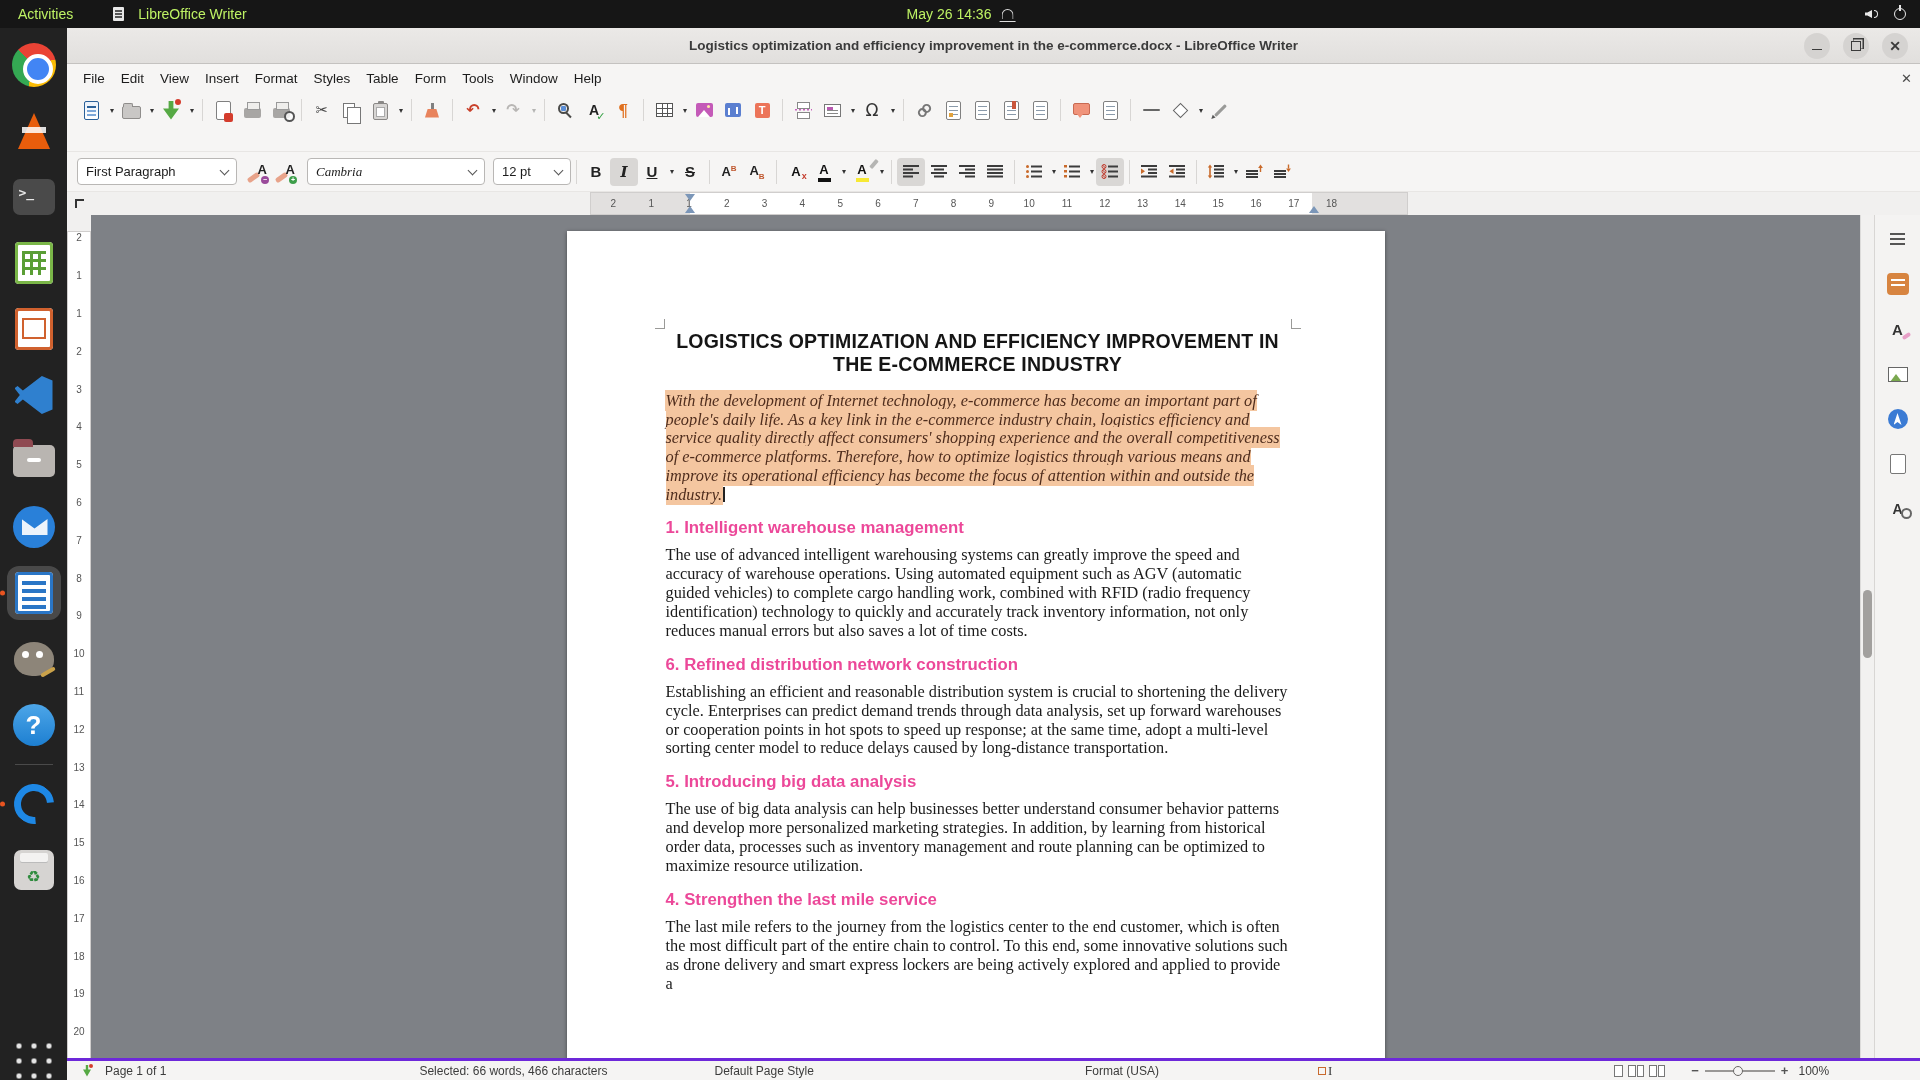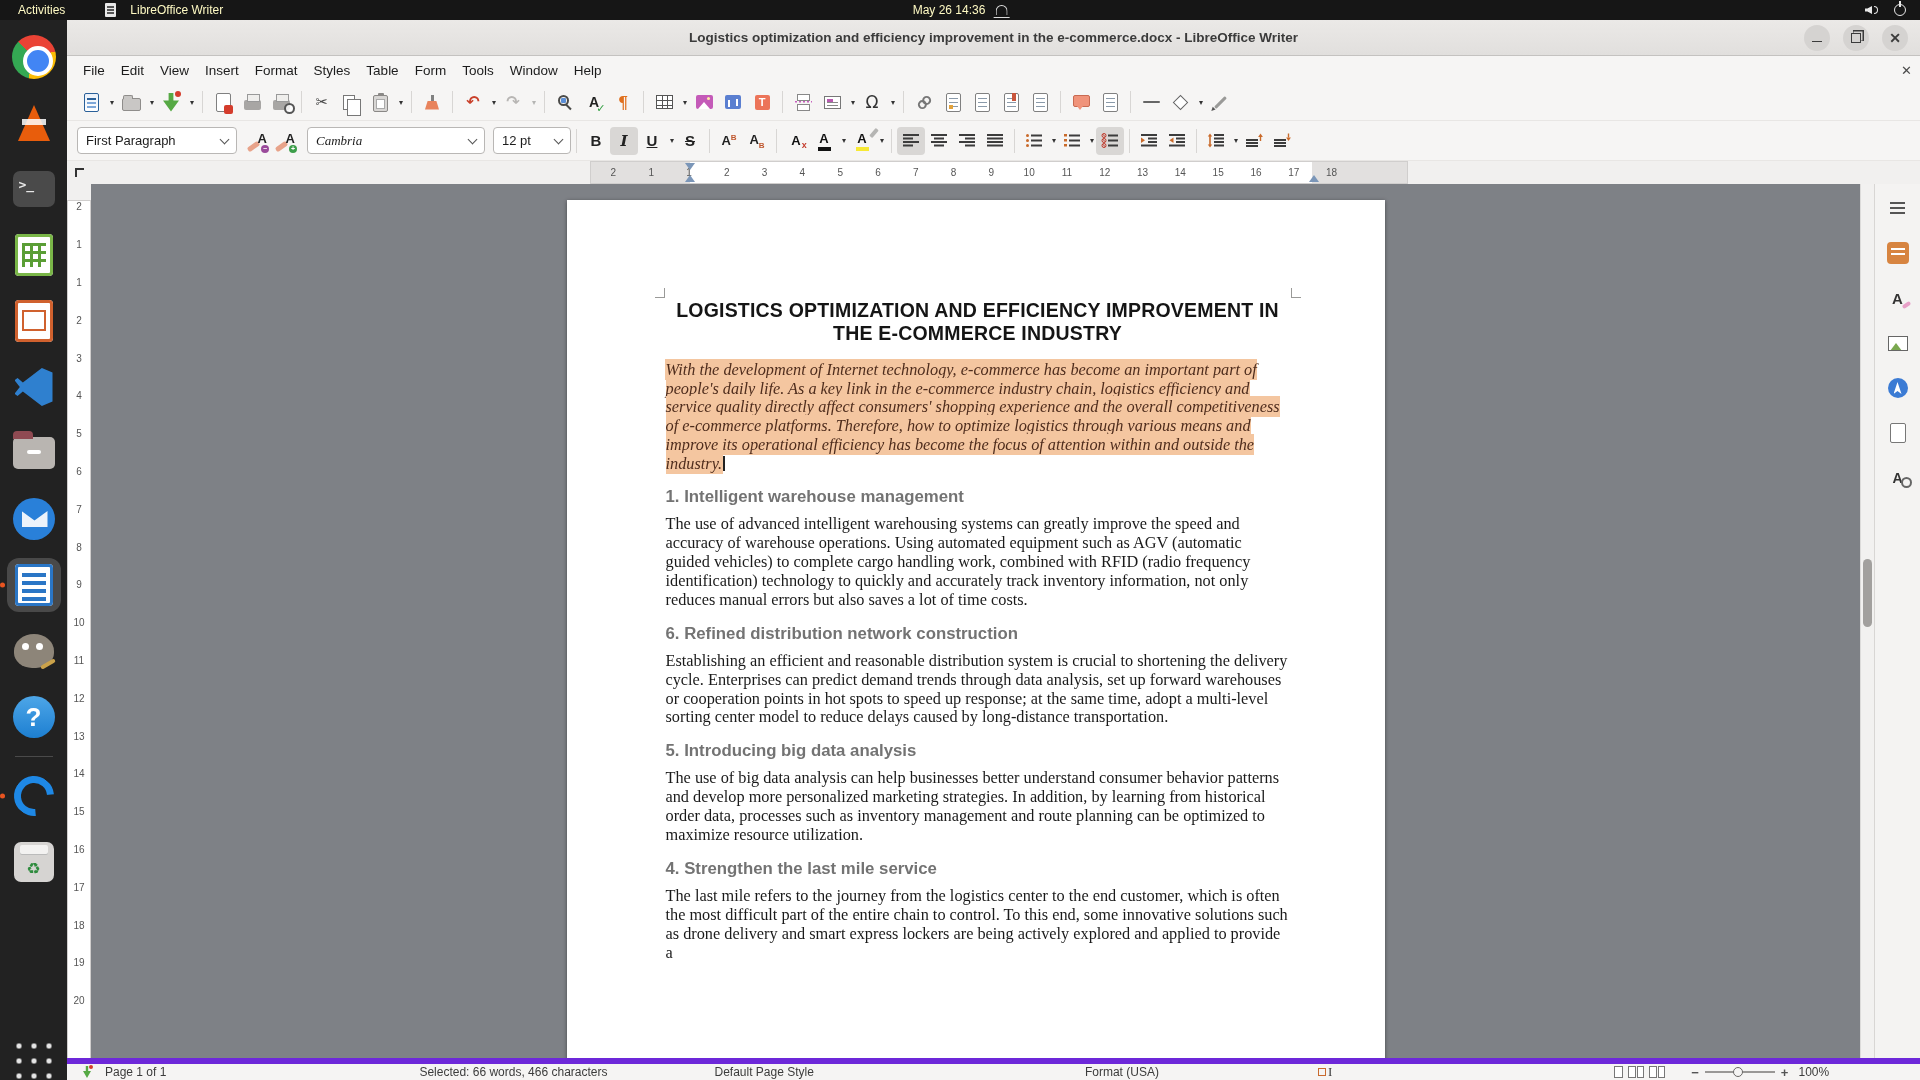--- a/index.html
+++ b/index.html
@@ -1,20 +1,20 @@
 <!DOCTYPE html>
 <html><head>
 <meta charset="utf-8">
 <style>
   * { margin:0; padding:0; box-sizing:border-box; }
   html,body { width:1920px; height:1080px; overflow:hidden; font-family:"Liberation Sans",sans-serif; background:#000; }
   .screen { width:1920px; height:1080px; display:flex; flex-direction:column; }
 
   
-  .topbar { height:20px; background:#161616; color:#fef9c3; display:flex; align-items:center; font-size:12px; flex:none; position:relative; }
+  .topbar { height:28px; background:#161616; color:#bef264; display:flex; align-items:center; font-size:14px; flex:none; position:relative; }
   .tb-left { display:flex; align-items:center; gap:40px; margin-left:18px; }
   .tb-appname { display:flex; align-items:center; gap:14px; }
   .mini-doc { width:11px; height:14px; background:#e8e8e8; border-radius:1px; position:relative; }
   .mini-doc::before { content:""; position:absolute; left:2px; top:3px; right:2px; height:2px; background:#555; box-shadow:0 3px 0 #555,0 6px 0 #555; }
   .tb-clock { position:absolute; left:50%; transform:translateX(-50%); display:flex; align-items:center; gap:10px; }
   .bell { width:12px; height:10px; border:1.5px solid #ddd; border-bottom:none; border-radius:6px 6px 0 0; position:relative; }
   .bell::after { content:""; position:absolute; bottom:-3px; left:-3px; right:-3px; height:1.5px; background:#ddd; }
   .tb-right { margin-left:auto; margin-right:14px; display:flex; align-items:center; gap:16px; }
   .spk { width:7px; height:8px; background:#e8e8e8; clip-path:polygon(0 30%,35% 30%,100% 0,100% 100%,35% 70%,0 70%); }
   .spk-w { display:flex; align-items:center; gap:2px; }
@@ -139,21 +139,21 @@
   .commentic { width:17px; height:12px; background:#f0937a; border:1px solid #c86a52; border-radius:2px; position:relative; margin-bottom:3px; }
   .commentic::after { content:""; position:absolute; left:3px; bottom:-4px; border-left:3px solid transparent; border-right:3px solid transparent; border-top:4px solid #f0937a; }
   .noteic::after { content:""; position:absolute; left:2px; bottom:2px; width:4px; height:4px; background:#e2a23c; }
   .bmark::after { content:""; position:absolute; right:2px; top:-1px; width:4px; height:8px; background:#c9563c; }
   .hlineic { width:17px; height:2px; background:#666; border-radius:1px; }
   .shapeic { width:11px; height:11px; border:1.5px solid #666; transform:rotate(45deg); background:#fff; }
   .drawic { width:3px; height:15px; background:#9a9a98; transform:rotate(45deg); position:relative; border-radius:1px; }
   .drawic::after { content:""; position:absolute; bottom:-5px; left:-1px; border-left:2.5px solid transparent; border-right:2.5px solid transparent; border-top:4px solid #555; }
 
   
-  .fmtbar { height:40px; flex:none; display:flex; align-items:center; padding-left:10px; background:#f6f5f4; border-top:1px solid #e8e6e4; }
+  .fmtbar { height:40px; flex:none; display:flex; align-items:center; padding-left:10px; background:#f6f5f4; border-top:1px solid #e8e6e4;margin-top:23px; }
   .combo { height:27px; background:#fff; border:1px solid #b9b7b5; border-radius:4px; display:flex; align-items:center; padding:0 8px; font-size:13px; color:#1c1c1c; gap:6px; }
   .combo .chev { width:7px; height:7px; border-right:1.5px solid #555; border-bottom:1.5px solid #555; transform:rotate(45deg); margin:-3px 0 0 auto; }
   .c-style { width:160px; }
   .c-font { width:178px; margin-left:8px; font-style:italic; font-family:"Liberation Serif",serif; }
   .c-size { width:78px; margin-left:8px; }
   .styled-ab { position:relative; width:20px; height:20px; }
   .styled-ab .abrush { position:absolute; left:0; bottom:2px; width:13px; height:5px; background:#e8a38a; border-radius:2px; transform:rotate(-35deg); }
   .styled-ab .aA { position:absolute; right:0; top:0; font:bold 13px "Liberation Sans"; color:#222; }
   .styled-ab .badge { position:absolute; right:-2px; bottom:-2px; width:8px; height:8px; border-radius:50%; font:bold 7px/8px "Liberation Sans"; color:#fff; text-align:center; }
   .fglyph { font:bold 15px "Liberation Sans"; color:#222; }
@@ -192,21 +192,21 @@
   .vcell { height:37.8px; flex:none; text-align:center; font-size:10px; color:#555; display:flex; align-items:center; justify-content:center; }
   .canvas { flex:1; background:#7e8186; overflow:hidden; display:flex; justify-content:center; align-items:flex-start; padding-top:16px; position:relative; }
   .page { width:818px; height:1200px; background:#fff; box-shadow:0 1px 4px rgba(0,0,0,.45); padding:99px 95px 40px 99px; position:relative; flex:none; }
   .corner-mark { position:absolute; width:10px; height:10px; }
   .cm-tl { left:88px; top:88px; border-right:1px solid #9a9a98; border-bottom:1px solid #9a9a98; }
   .cm-tr { right:84px; top:88px; border-left:1px solid #9a9a98; border-bottom:1px solid #9a9a98; }
   .doc-title { font:bold 19.5px/23px "Liberation Sans"; color:#151515; text-align:center; letter-spacing:.2px; margin-bottom:16px; }
   .doc-intro { font:italic 16.3px/18.7px "Liberation Serif",serif; color:#4f2d1d; margin-bottom:12px; }
   .doc-intro .sel { background:#f4c6a0; box-shadow:0 0 0 1px #f4c6a0; }
   .caret { display:inline-block; width:1.5px; height:15px; background:#222; vertical-align:-2px; margin-left:1px; }
-  .doc-h { font:bold 16.8px/20px "Liberation Sans"; color:#737373; margin:14px 0 8px; }
+  .doc-h { font:bold 16.8px/20px "Liberation Sans"; color:#ec4899; margin:14px 0 8px; }
   .doc-p { font:16.3px/18.9px "Liberation Serif",serif; color:#1a1a1a; margin-bottom:6px; }
   .sq { text-decoration-style:wavy; text-decoration-color:#d03c2c; text-decoration-thickness:1px; text-underline-offset:2px; }
   .scrollbar { width:14px; flex:none; background:#f2f1f0; border-left:1px solid #dcdbda; position:relative; }
   .sthumb { position:absolute; left:2px; right:2px; top:375px; height:68px; background:#a2a09e; border-radius:6px; }
 
   
   .side-tabs { width:46px; flex:none; background:#f4f3f2; border-left:1px solid #d8d6d4; display:flex; flex-direction:column; align-items:center; padding-top:10px; gap:17px; }
   .stab { width:30px; height:28px; display:flex; align-items:center; justify-content:center; border-radius:4px; position:relative; }
   .hamb { width:15px; height:2px; background:#555; box-shadow:0 5px 0 #555,0 10px 0 #555; margin-bottom:10px; }
   .props { width:22px; height:22px; background:#d78440; border-radius:4px; position:relative; }
@@ -215,21 +215,21 @@
   .stylesA::after { content:""; position:absolute; right:-8px; bottom:0; width:9px; height:4px; background:#e8a0c8; border-radius:2px; transform:rotate(-35deg); }
   .gall { width:20px; height:15px; border:1.5px solid #666; background:#fff; position:relative; overflow:hidden; }
   .gall::after { content:""; position:absolute; bottom:-1px; left:1px; border-left:6px solid transparent; border-right:6px solid transparent; border-bottom:8px solid #7aa84f; }
   .navig { width:20px; height:20px; border-radius:50%; background:#3b7bd4; position:relative; }
   .navig::after { content:""; position:absolute; left:6px; top:4px; width:8px; height:12px; background:#fff; clip-path:polygon(50% 0,100% 100%,50% 75%,0 100%); }
   .pgtab { width:16px; height:20px; background:#fff; border:1.5px solid #777; border-radius:2px; }
   .inspA { font:bold 14px "Liberation Sans"; color:#333; position:relative; }
   .inspA::after { content:""; position:absolute; right:-9px; bottom:-2px; width:7px; height:7px; border:2px solid #666; border-radius:50%; }
 
   
-  .statusbar { height:22px; flex:none; background:#f5f4f3; border-top:6px solid #6d28d9; display:flex; align-items:center; font-size:12px; color:#3c3c3c; }
+  .statusbar { height:22px; flex:none; background:#f5f4f3; border-top:3px solid #6d28d9; display:flex; align-items:center; font-size:12px; color:#3c3c3c; }
   .sb-save { width:12px; height:14px; position:relative; margin-left:14px; flex:none; }
   .sb-save::before { content:""; position:absolute; inset:1px 2px; background:#56a944; clip-path:polygon(35% 0,65% 0,65% 42%,100% 42%,50% 100%,0 42%,35% 42%); }
   .sb-save::after { content:""; position:absolute; right:0; top:0; width:4px; height:4px; border-radius:50%; background:#d43c2c; }
   .sb-page { margin-left:12px; }
   .sb-sel { margin-left:253px; }
   .sb-style { margin-left:107px; }
   .sb-lang { margin-left:271px; }
   .sb-insert { margin-left:159px; display:flex; align-items:center; gap:2px; }
   .ins-box { width:8px; height:8px; border:1.5px solid #c86a2e; }
   .ins-i { font:13px "Liberation Serif",serif; }

